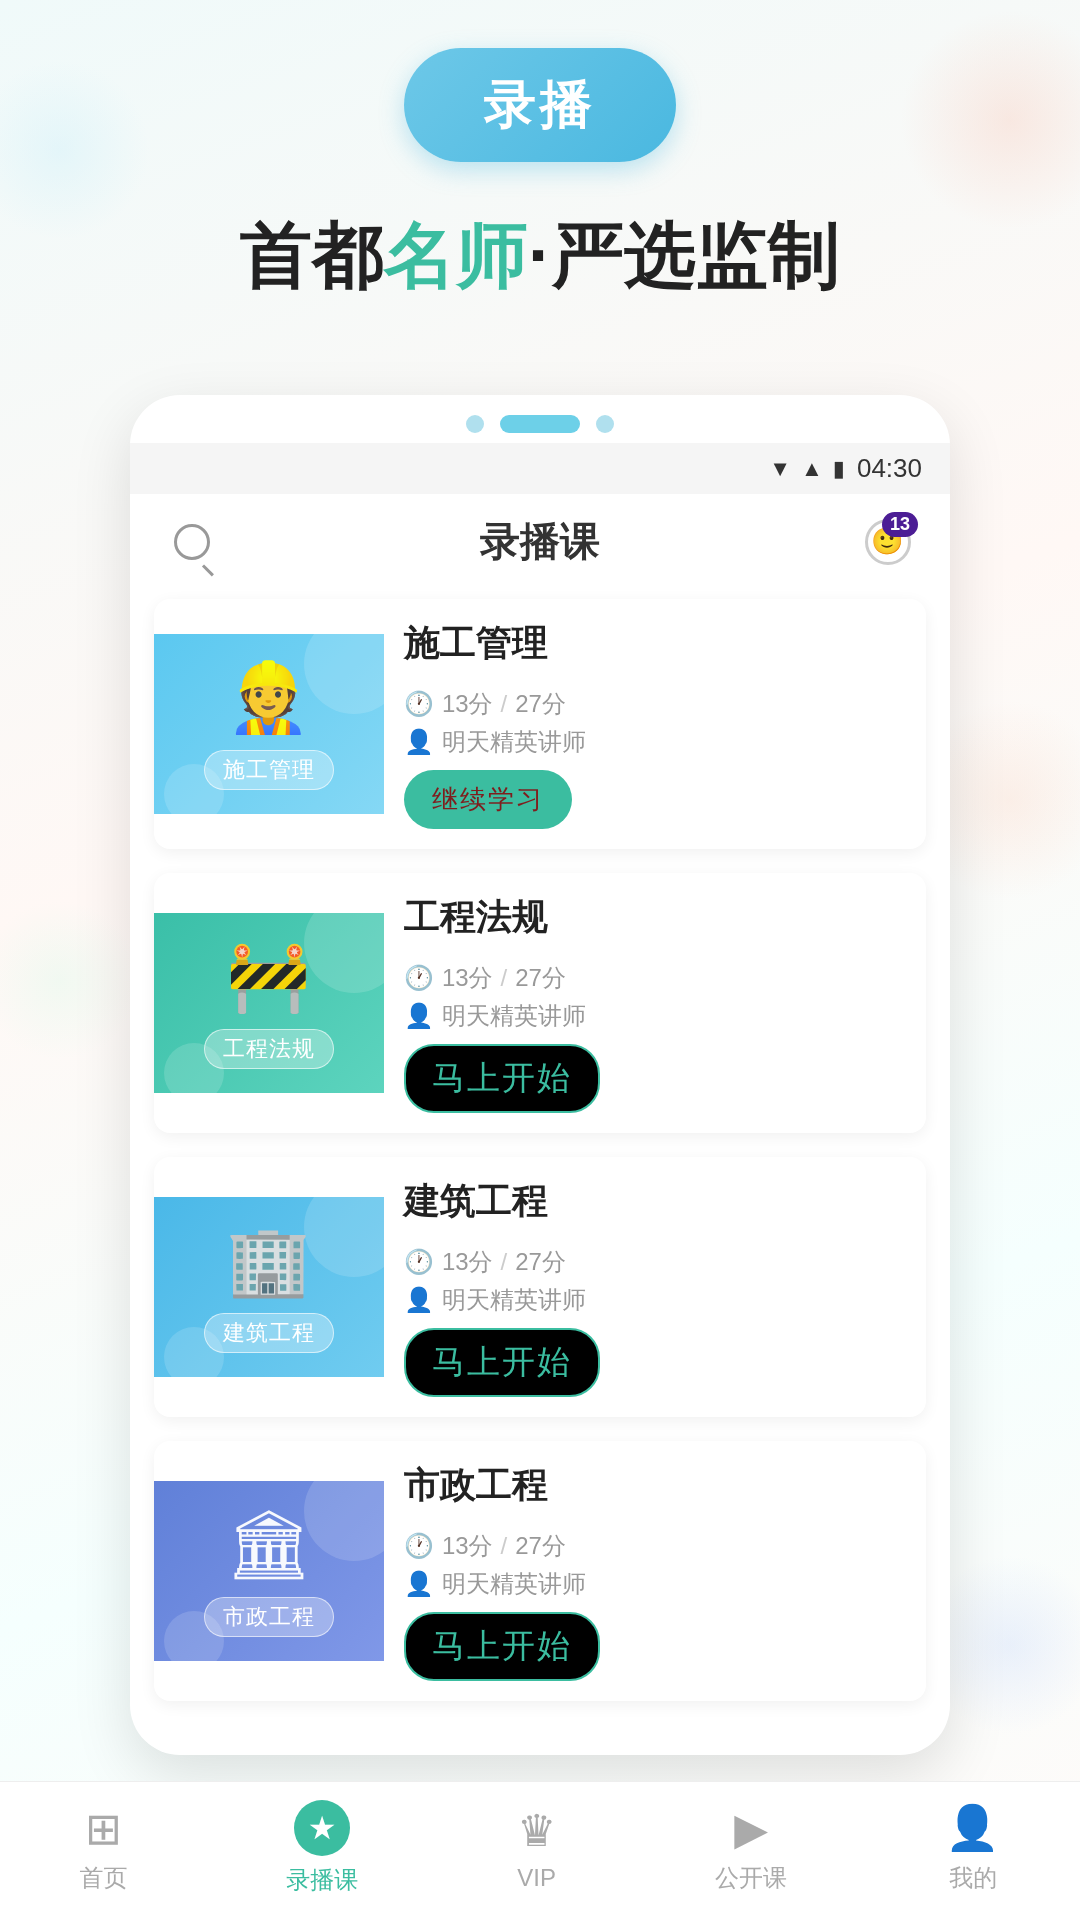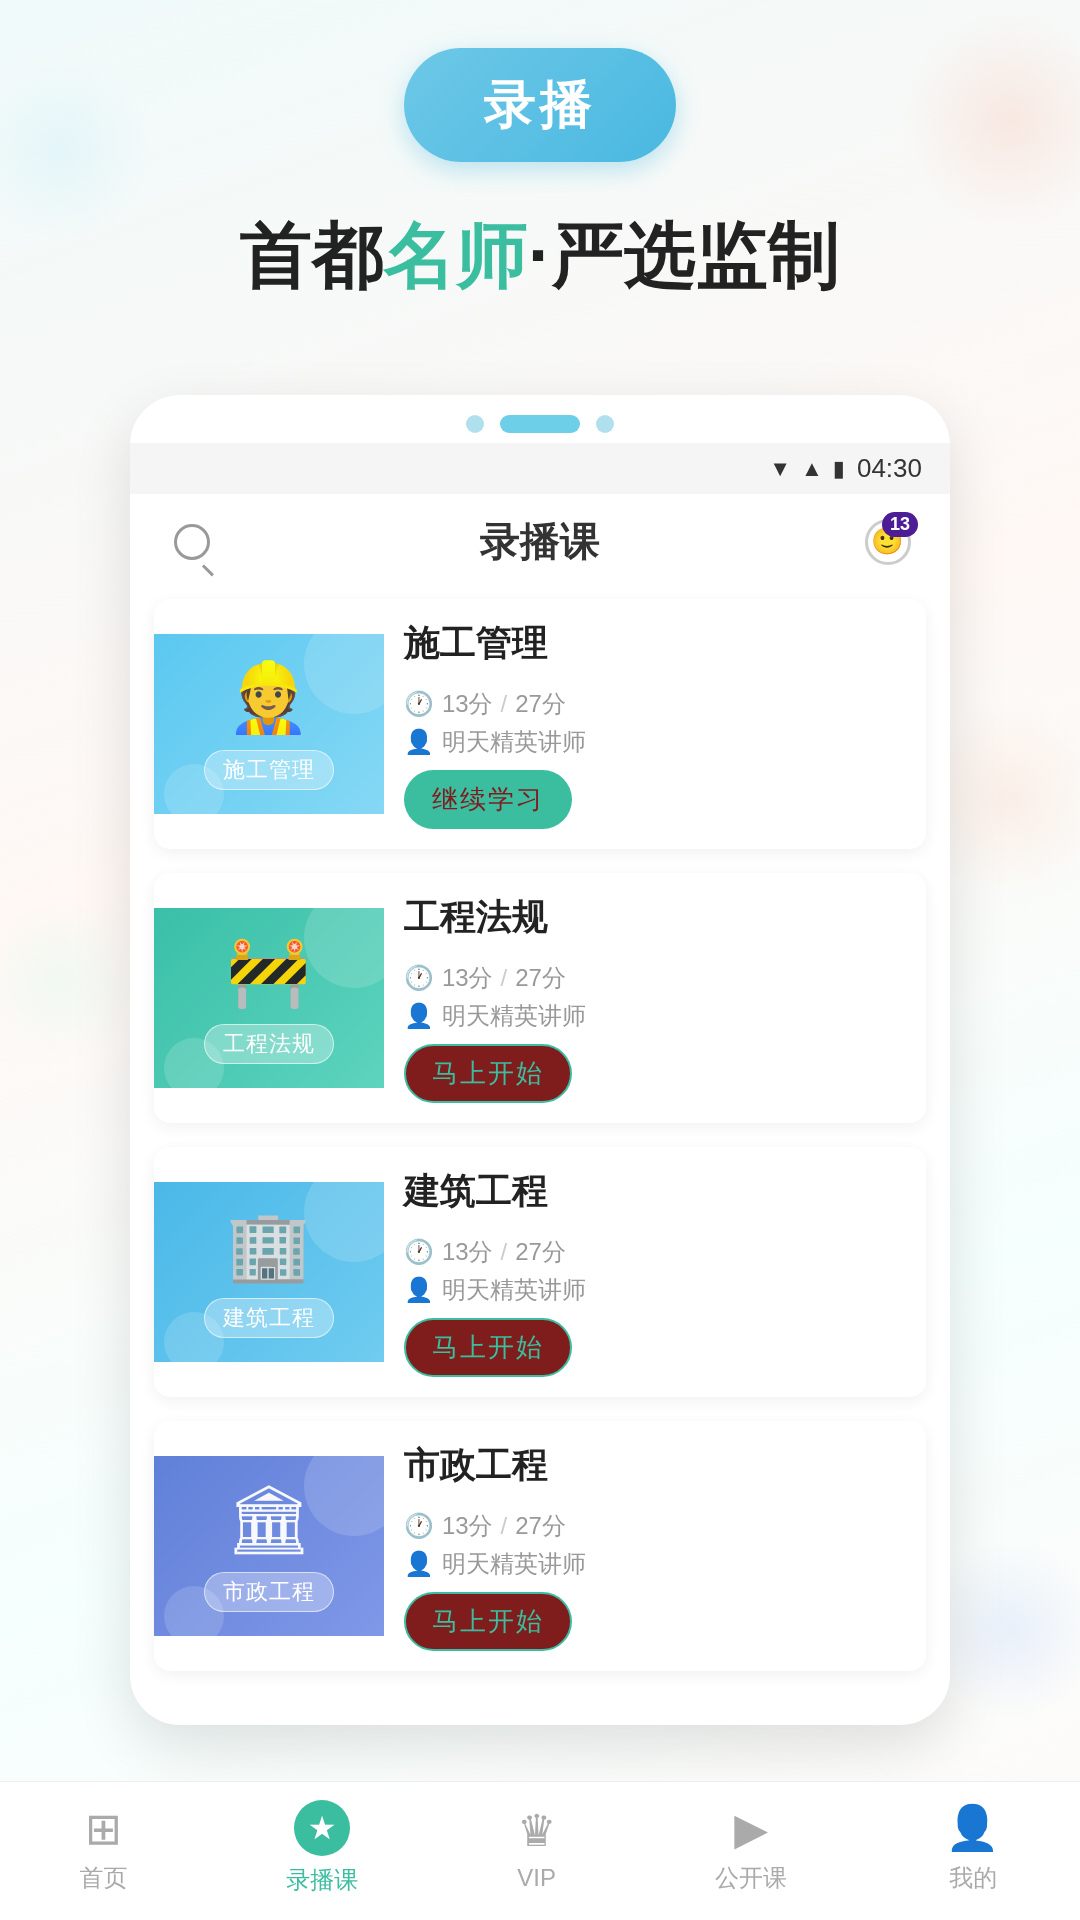--- a/index.html
+++ b/index.html
@@ -281,23 +281,23 @@
       color: #7f1d1d;
       font-size: 26px;
       padding: 12px 28px;
       border-radius: 30px;
       border: none;
       letter-spacing: 2px;
       white-space: nowrap;
     }
 
     .btn-start {
-      background: #7f1d1d;
+      background: #000000;
       color: #3bbda0;
-      font-size: 26px;
+      font-size: 33px;
       padding: 10px 26px;
       border-radius: 30px;
       border: 2px solid #3bbda0;
       letter-spacing: 2px;
       white-space: nowrap;
     }
 
     
     .bottom-nav {
       position: fixed;

